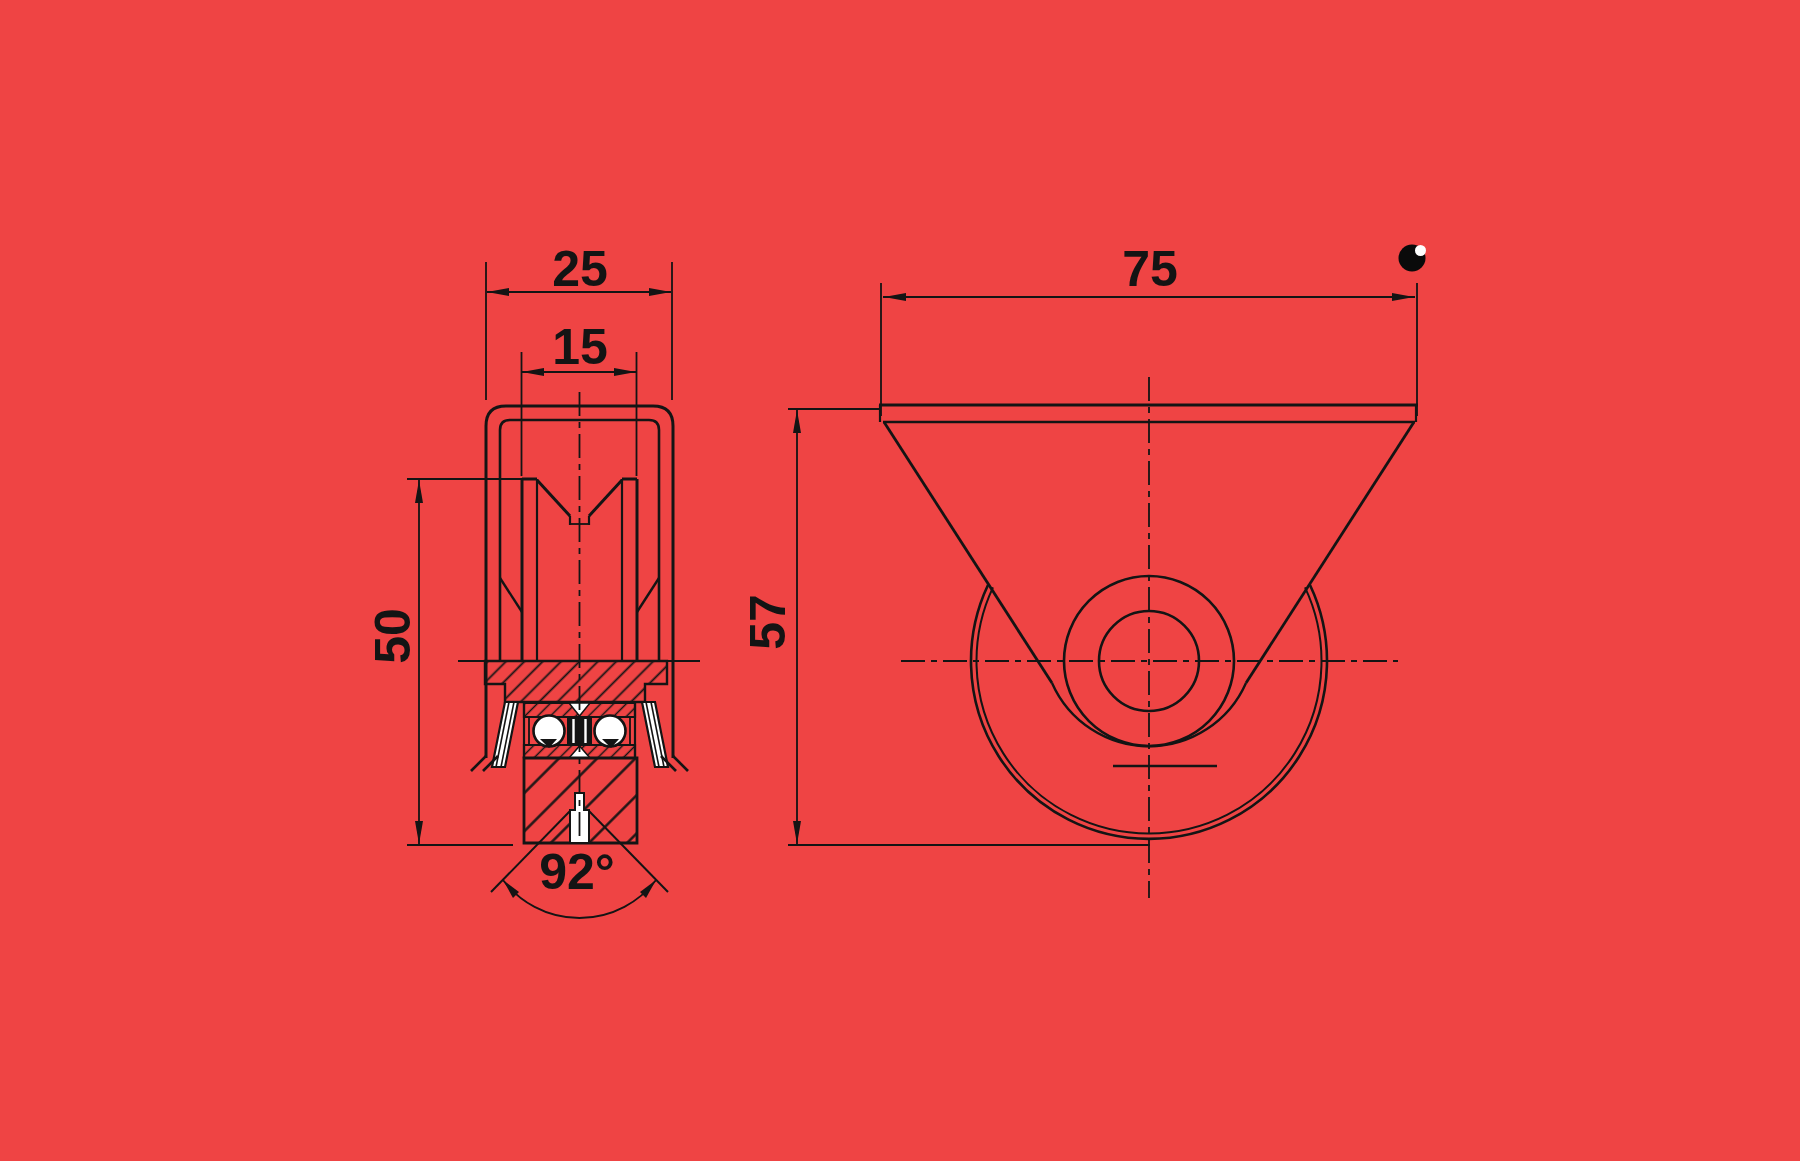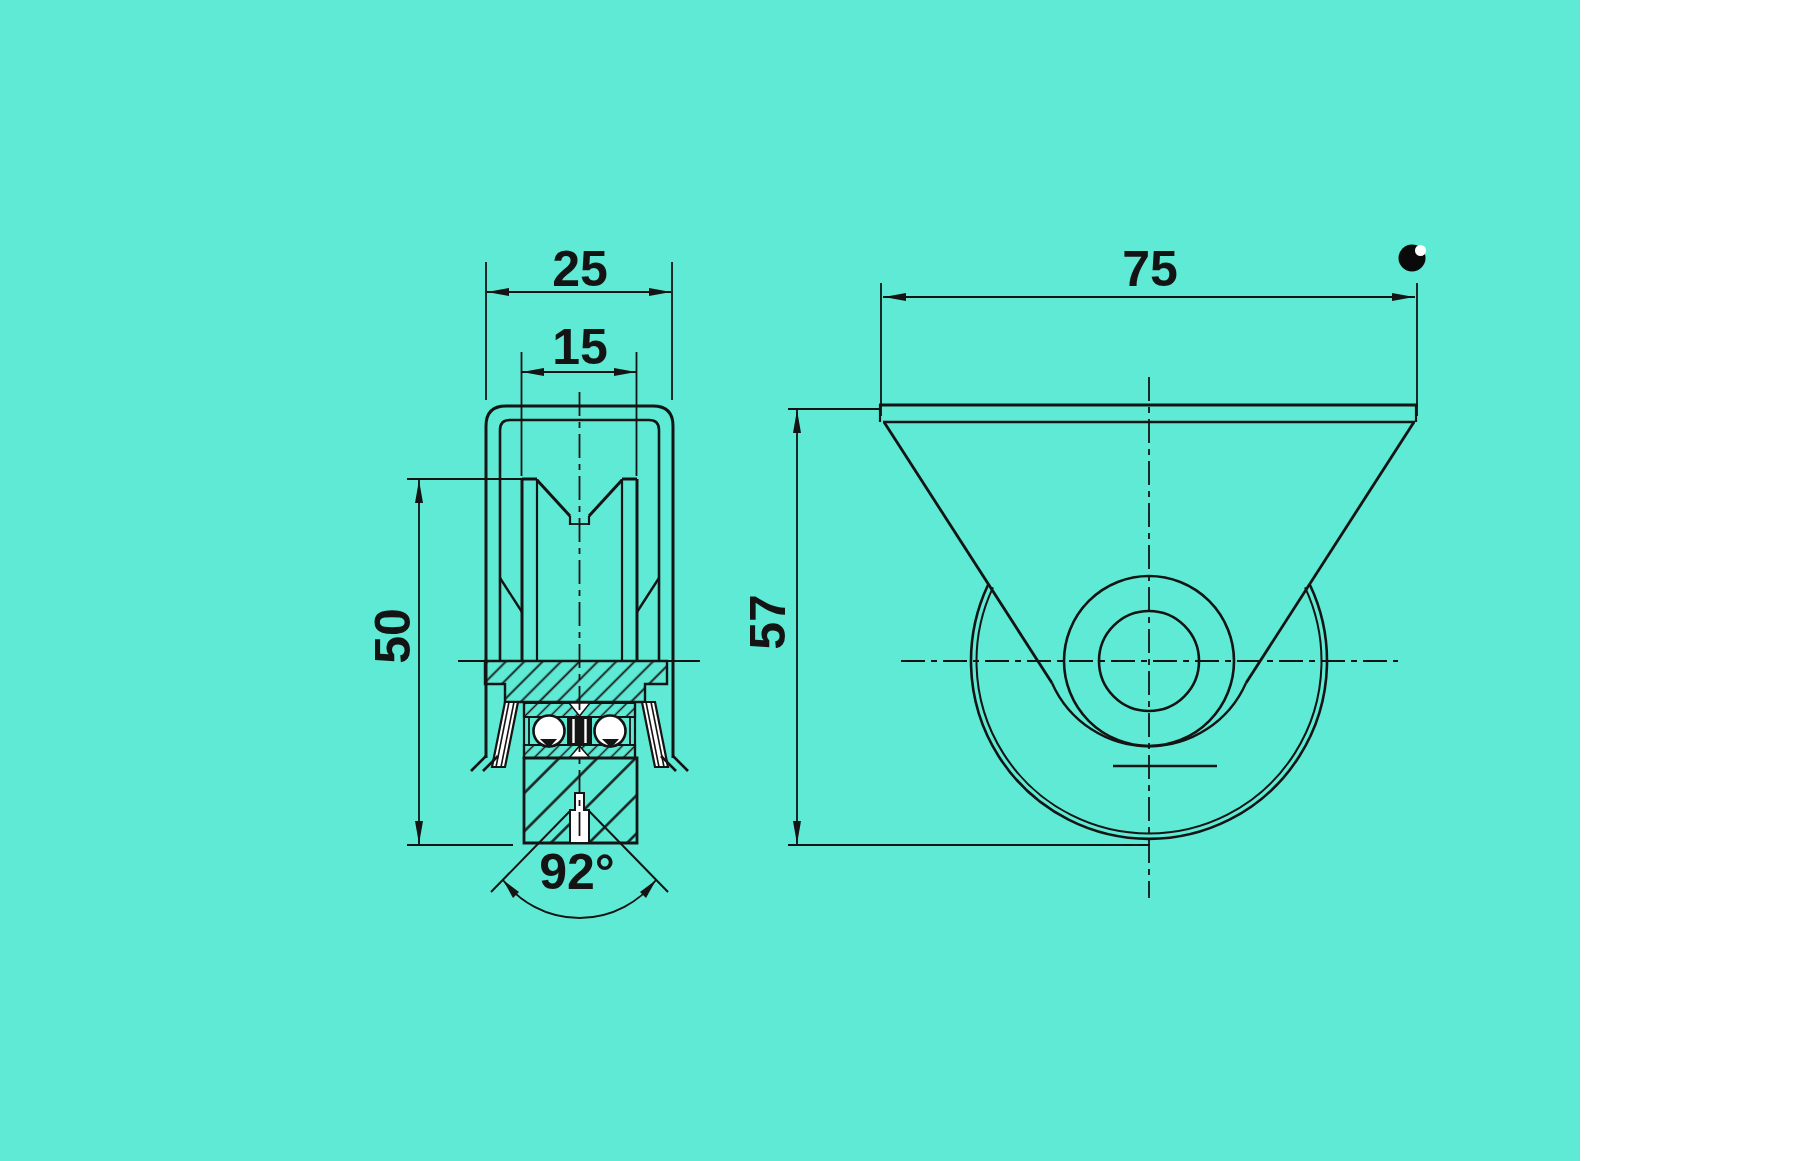--- a/index.html
+++ b/index.html
@@ -1,16 +1,16 @@
 <!DOCTYPE html>
 <html><head>
 <meta charset="utf-8">
 <style>
   html,body{margin:0;padding:0;background:#ffffff;}
-  .canvas{position:relative;width:1580px;height:1161px;background:#5eead4;overflow:hidden;
+  .canvas{position:relative;width:1800px;height:1161px;background:#ef4444;overflow:hidden;
           font-family:"Liberation Sans", sans-serif;}
   svg text{font-family:"Liberation Sans", sans-serif;font-weight:700;fill:#141414;}
   .dim-text{font-size:50px;}
 </style>
 </head>
 <body>
 
 <div class="canvas">
 <svg width="1800" height="1161" viewBox="0 0 1800 1161">
   <defs>

